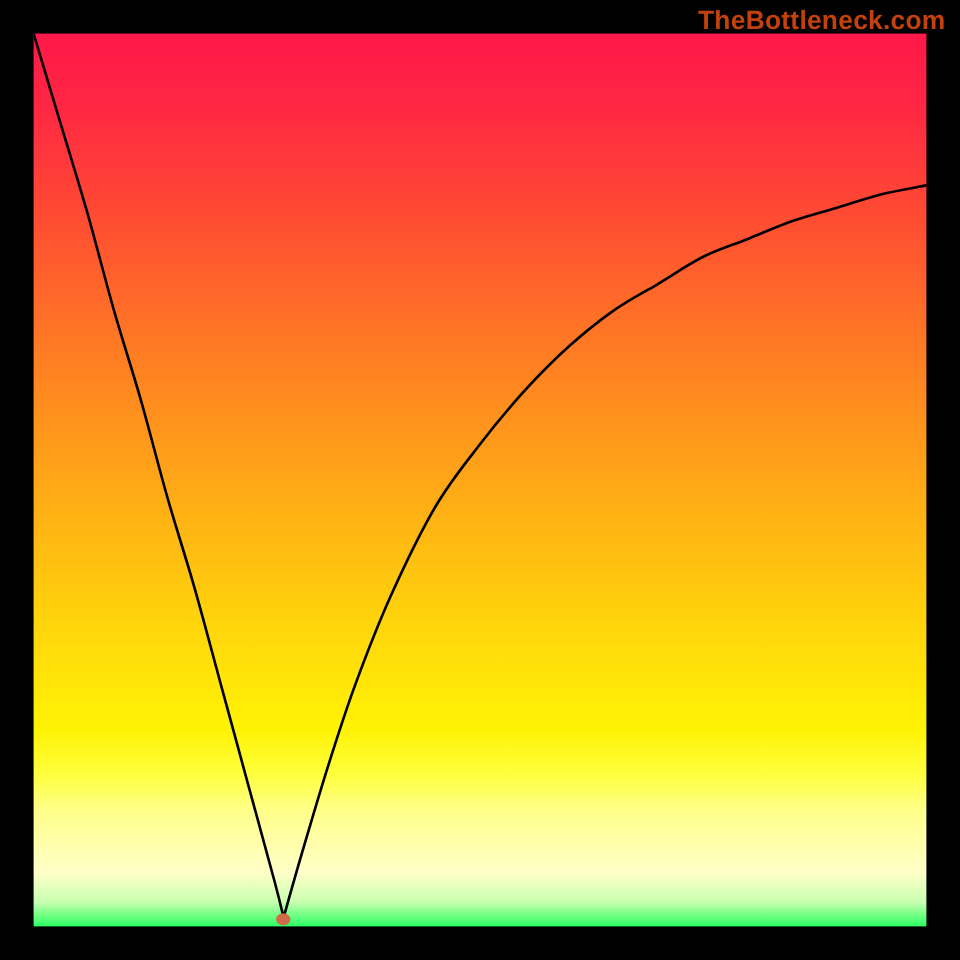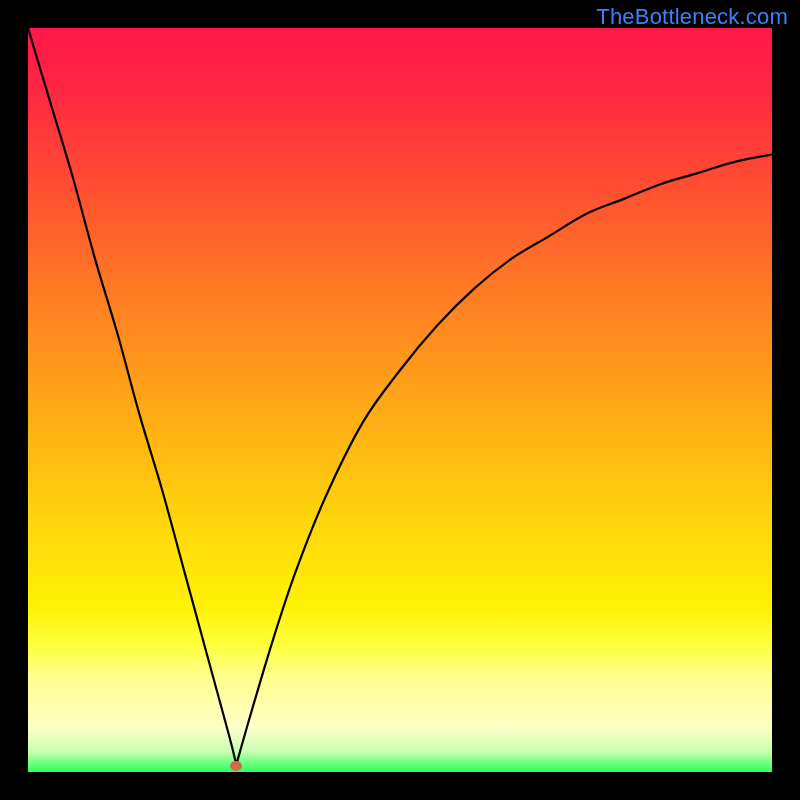--- a/index.html
+++ b/index.html
@@ -22,23 +22,23 @@
     left: 28px;
     top: 28px;
     width: 744px;
     height: 744px;
     
   }
   .watermark {
     position: absolute;
     top: 4px;
     right: 12px;
-    color: #3b82f6;
+    color: #c2410c;
     font-size: 22px;
-    font-weight: 400;
+    font-weight: 700;
     letter-spacing: 0.2px;
     user-select: none;
     z-index: 5;
   }
   svg.curve {
     position: absolute;
     left: 0;
     top: 0;
     width: 100%;
     height: 100%;

